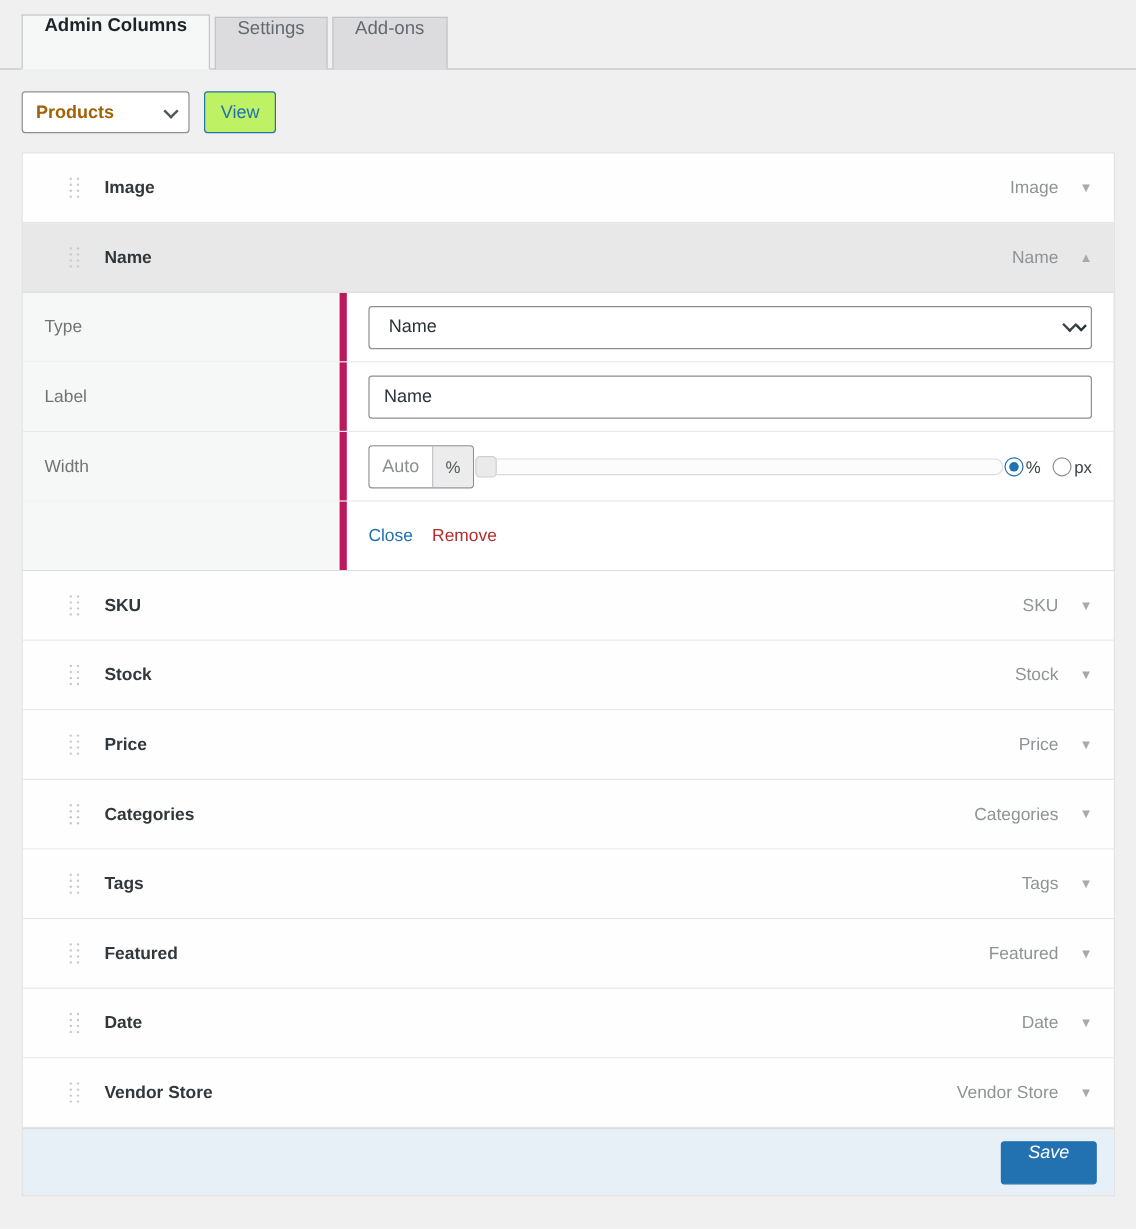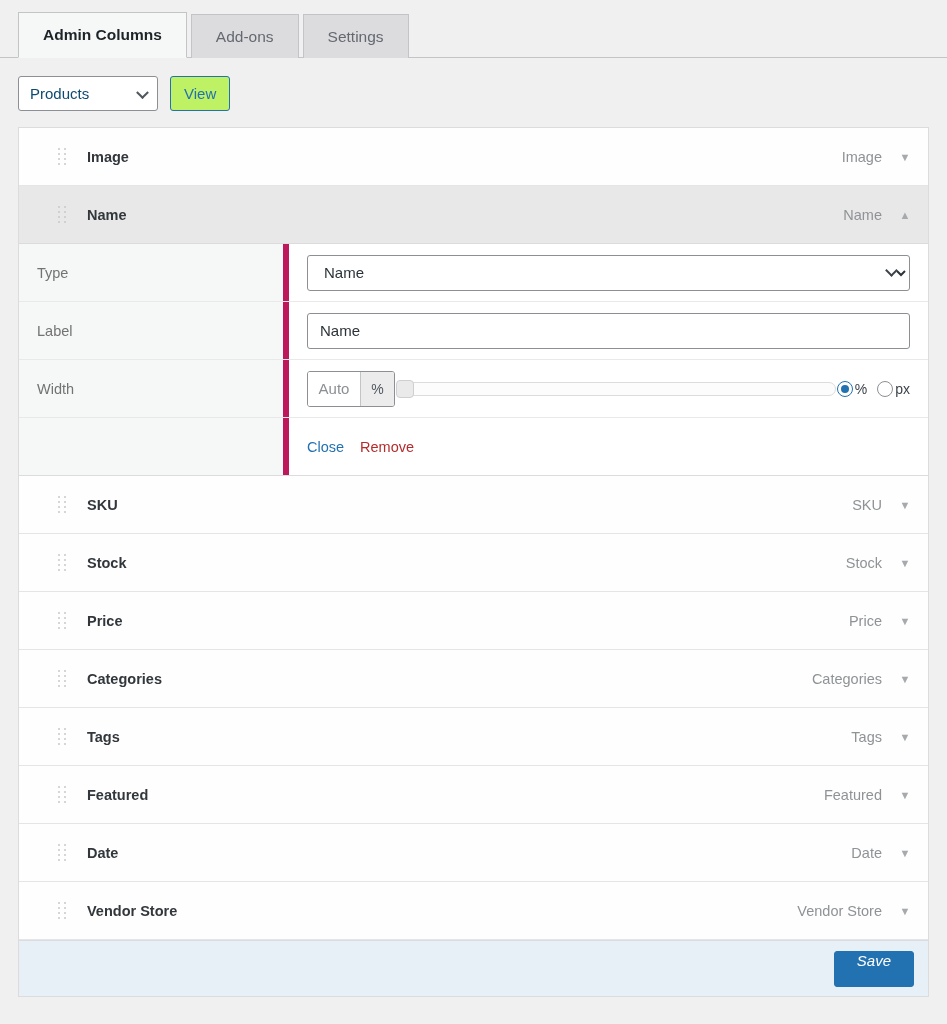--- a/index.html
+++ b/index.html
@@ -15,23 +15,22 @@
   .tab-bar {
     position: relative;
     height: 58px;
     padding-left: 18px;
     display: flex;
     align-items: flex-end;
     border-bottom: 1px solid #c3c4c7;
   }
   .tab {
     height: 44px;
-    padding: 0 24px;
-    display: flex;
-    align-items: center;
+    padding: 0 18px;
+    display: flex;
     font-size: 15.5px;
     color: #646970;
     background: #dcdcde;
     border: 1px solid #c3c4c7;
     border-bottom: none;
     margin-right: 4px;
     position: relative;
     bottom: -1px;
     cursor: pointer;
     white-space: nowrap;
@@ -55,22 +54,23 @@
     position: relative;
     width: 140px;
     height: 35px;
     background: #fff;
     border: 1px solid #8c8f94;
     border-radius: 3px;
     display: flex;
     align-items: center;
     padding: 0 30px 0 11px;
     font-size: 15px;
-    color: #0c4a6e;
-    cursor: pointer;
+    color: #a16207;
+    cursor: pointer;
+    font-weight: bold;
   }
   .select-box .chev {
     position: absolute;
     right: 10px;
     top: 50%;
     transform: translateY(-50%);
     width: 9px; height: 9px;
     border-right: 2px solid #50575e;
     border-bottom: 2px solid #50575e;
     transform: translateY(-65%) rotate(45deg);
@@ -311,24 +311,24 @@
   }
 </style>
 </head>
 <body>
 
 <div class="tab-bar">
   <div class="tab active">
     <span>Admin Columns</span>
   </div>
   <div class="tab">
+    <span>Settings</span>
+  </div>
+  <div class="tab">
     <span>Add-ons</span>
-  </div>
-  <div class="tab">
-    <span>Settings</span>
   </div>
 </div>
 
 <div class="toolbar">
   <div class="select-box">
     <span>Products</span>
     <span class="chev"></span>
   </div>
   <div class="btn-secondary">
     <span>View</span>

